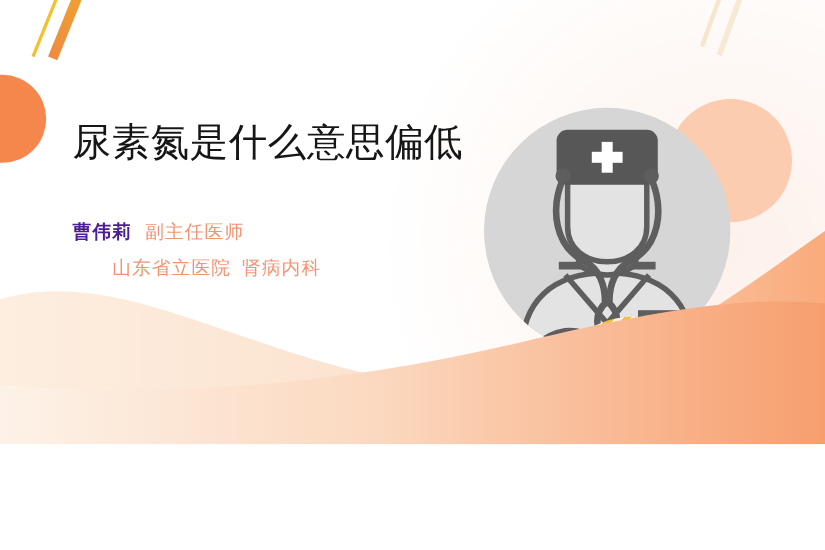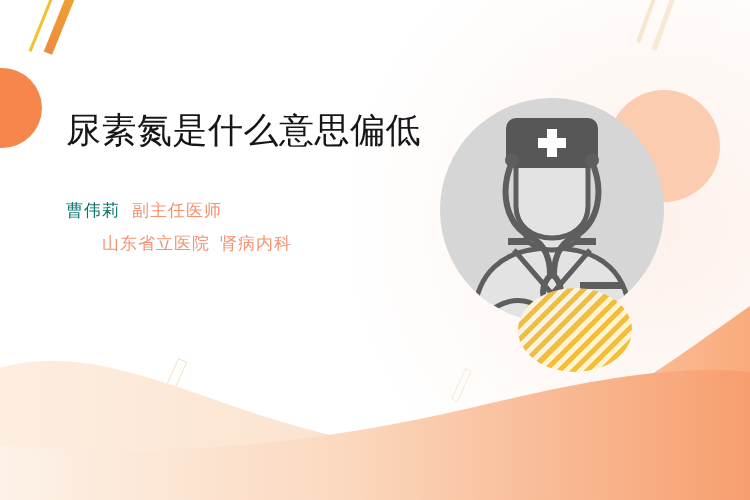--- a/index.html
+++ b/index.html
@@ -7,21 +7,21 @@
     padding: 0;
     background: #ffffff;
   }
   body {
     font-family: "Liberation Sans", "DejaVu Sans", sans-serif;
   }
 
   #card {
     position: relative;
     width: 750px;
-    height: 500px;
+    height: 404px;
     overflow: hidden;
     background: #ffffff;
   }
 
   
   .deco { position: absolute; pointer-events: none; }
 
   
   #wash-right {
     left: 300px; top: 0; width: 450px; height: 500px;
@@ -126,22 +126,22 @@
     margin: 0;
     white-space: normal;
   }
   #byline {
     margin-top: 44px;
     font-size: 17px;
     line-height: 1.9;
     letter-spacing: 1px;
   }
   #doctor-name {
-    color: #0f766e;
-    font-weight: normal;
+    color: #4c1d95;
+    font-weight: bold;
   }
   #doctor-title {
     color: #f59272;
     margin-left: 12px;
   }
   #affiliation-line {
     color: #f59272;
     margin-left: 36px;
   }
   #department {

